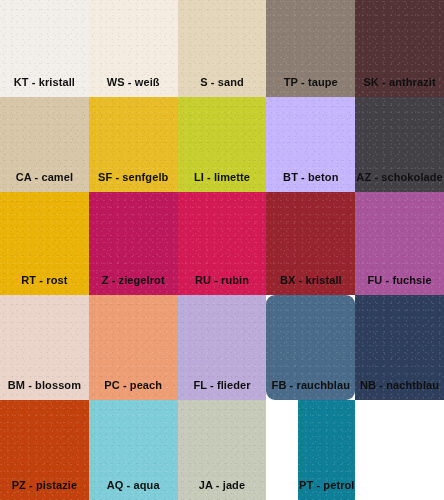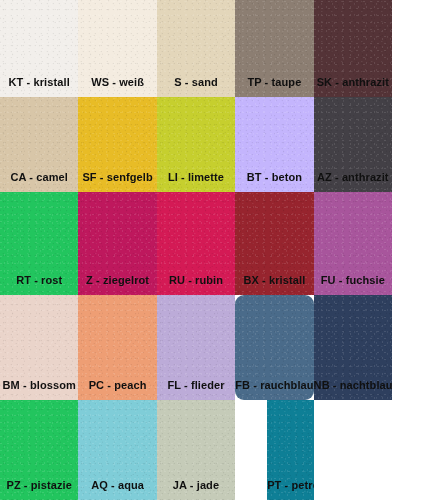--- a/index.html
+++ b/index.html
@@ -9,21 +9,21 @@
     background: #ffffff;
   }
   body {
     width: 444px;
     height: 500px;
     overflow: hidden;
     font-family: "Liberation Sans", sans-serif;
   }
 
   #swatch-grid {
-    width: 392px;
+    width: 444px;
     height: 500px;
     display: grid;
     grid-template-columns: repeat(5, 1fr);
     grid-template-rows: 97px 95px 103px 105px 100px;
     background: #ffffff;
   }
 
   .swatch {
     position: relative;
     overflow: hidden;
@@ -99,23 +99,23 @@
     <div class="swatch" style="background: rgb(198, 207, 46);">
       <div class="texture"></div>
       <div class="swatch-label">LI - limette</div>
     </div>
     <div class="swatch" style="background: #c4b5fd;">
       <div class="texture"></div>
       <div class="swatch-label">BT - beton</div>
     </div>
     <div class="swatch" style="background: rgb(67, 64, 70);">
       <div class="texture"></div>
-      <div class="swatch-label">AZ - anthrazit</div>
+      <div class="swatch-label">AZ - schokolade</div>
     </div>
-    <div class="swatch" style="background: #22c55e;">
+    <div class="swatch" style="background: #eab308;">
       <div class="texture"></div>
       <div class="swatch-label">RT - rost</div>
     </div>
     <div class="swatch" style="background: #be185d; padding-left: 40px;">
       <div class="texture"></div>
       <div class="swatch-label">Z - ziegelrot</div>
     </div>
     <div class="swatch" style="background: rgb(212, 26, 85);">
       <div class="texture"></div>
       <div class="swatch-label">RU - rubin</div>
@@ -141,21 +141,21 @@
       <div class="swatch-label">FL - flieder</div>
     </div>
     <div class="swatch" style="background: rgb(74, 107, 138); border-radius: 9px;">
       <div class="texture"></div>
       <div class="swatch-label">FB - rauchblau</div>
     </div>
     <div class="swatch" style="background: rgb(46, 63, 94);">
       <div class="texture"></div>
       <div class="swatch-label">NB - nachtblau</div>
     </div>
-    <div class="swatch" style="background: #22c55e;">
+    <div class="swatch" style="background: #c2410c;">
       <div class="texture"></div>
       <div class="swatch-label">PZ - pistazie</div>
     </div>
     <div class="swatch" style="background: rgb(127, 205, 216);">
       <div class="texture"></div>
       <div class="swatch-label">AQ - aqua</div>
     </div>
     <div class="swatch" style="background: rgb(197, 203, 184);">
       <div class="texture"></div>
       <div class="swatch-label">JA - jade</div>

